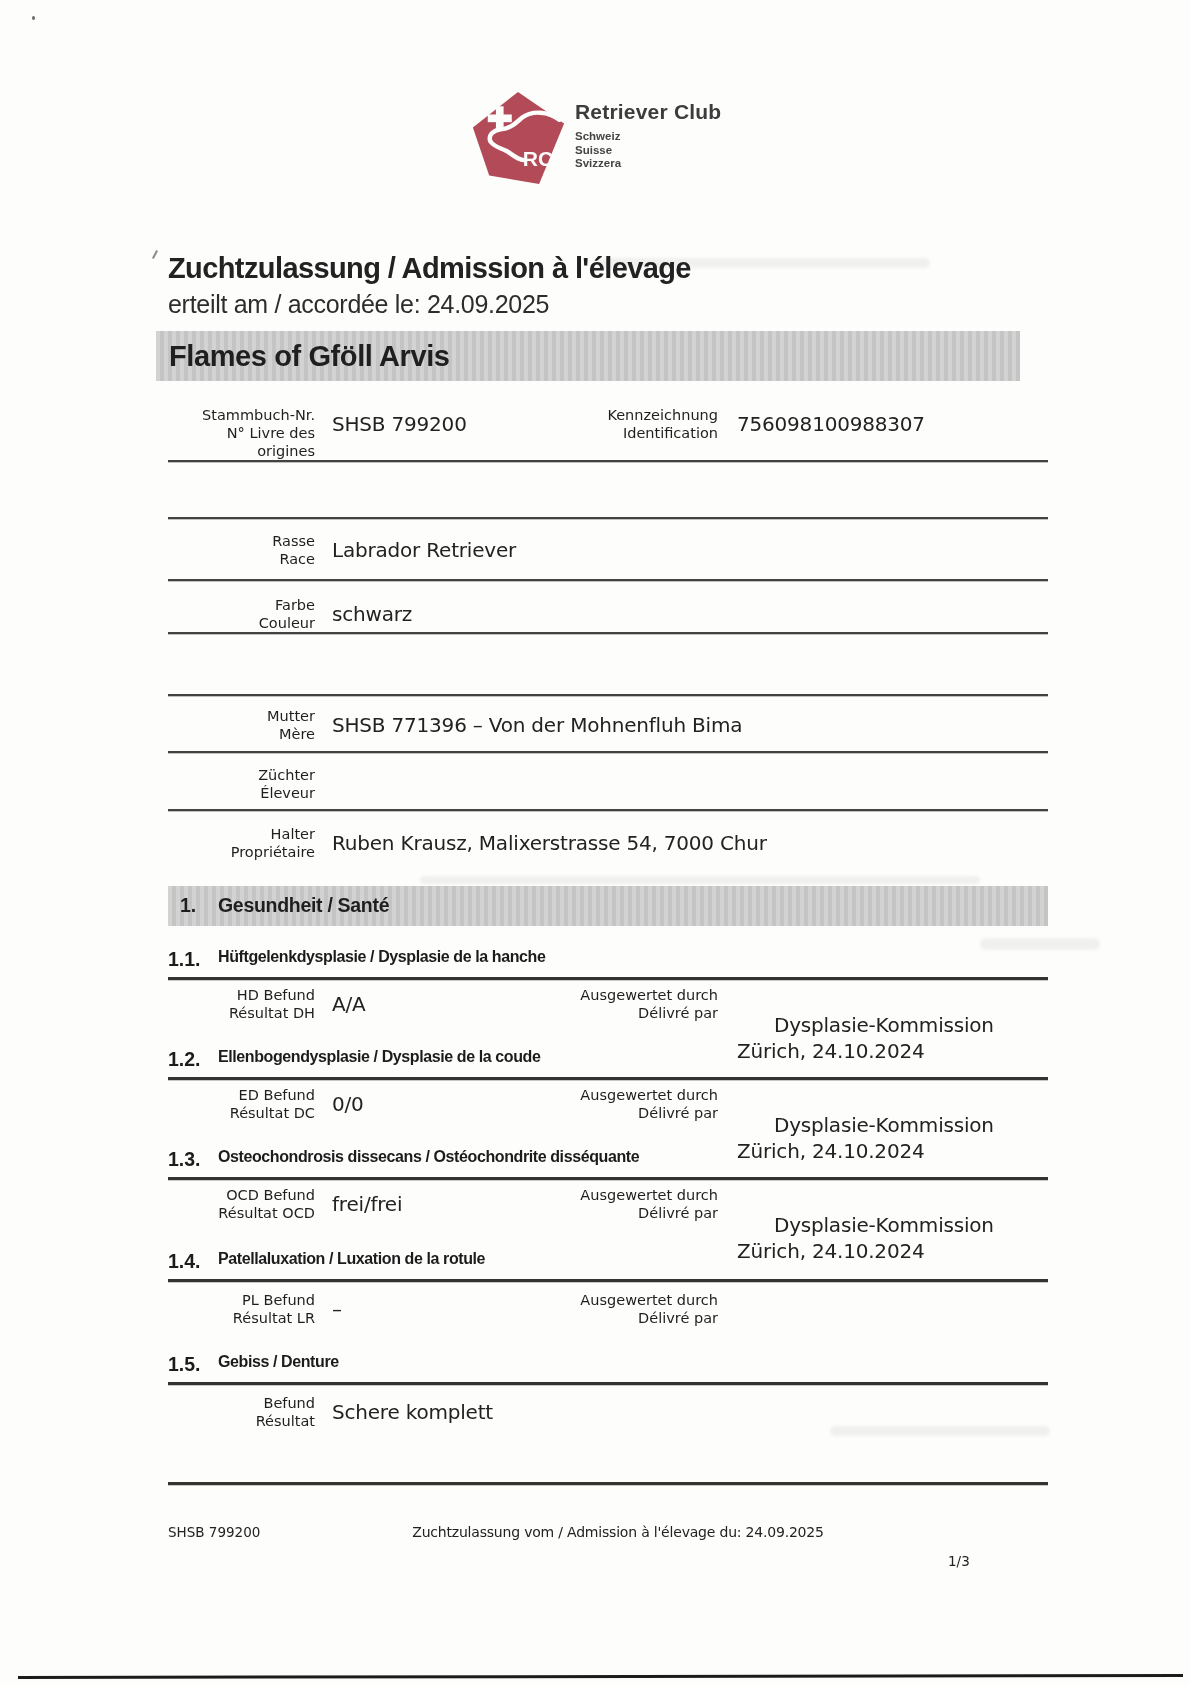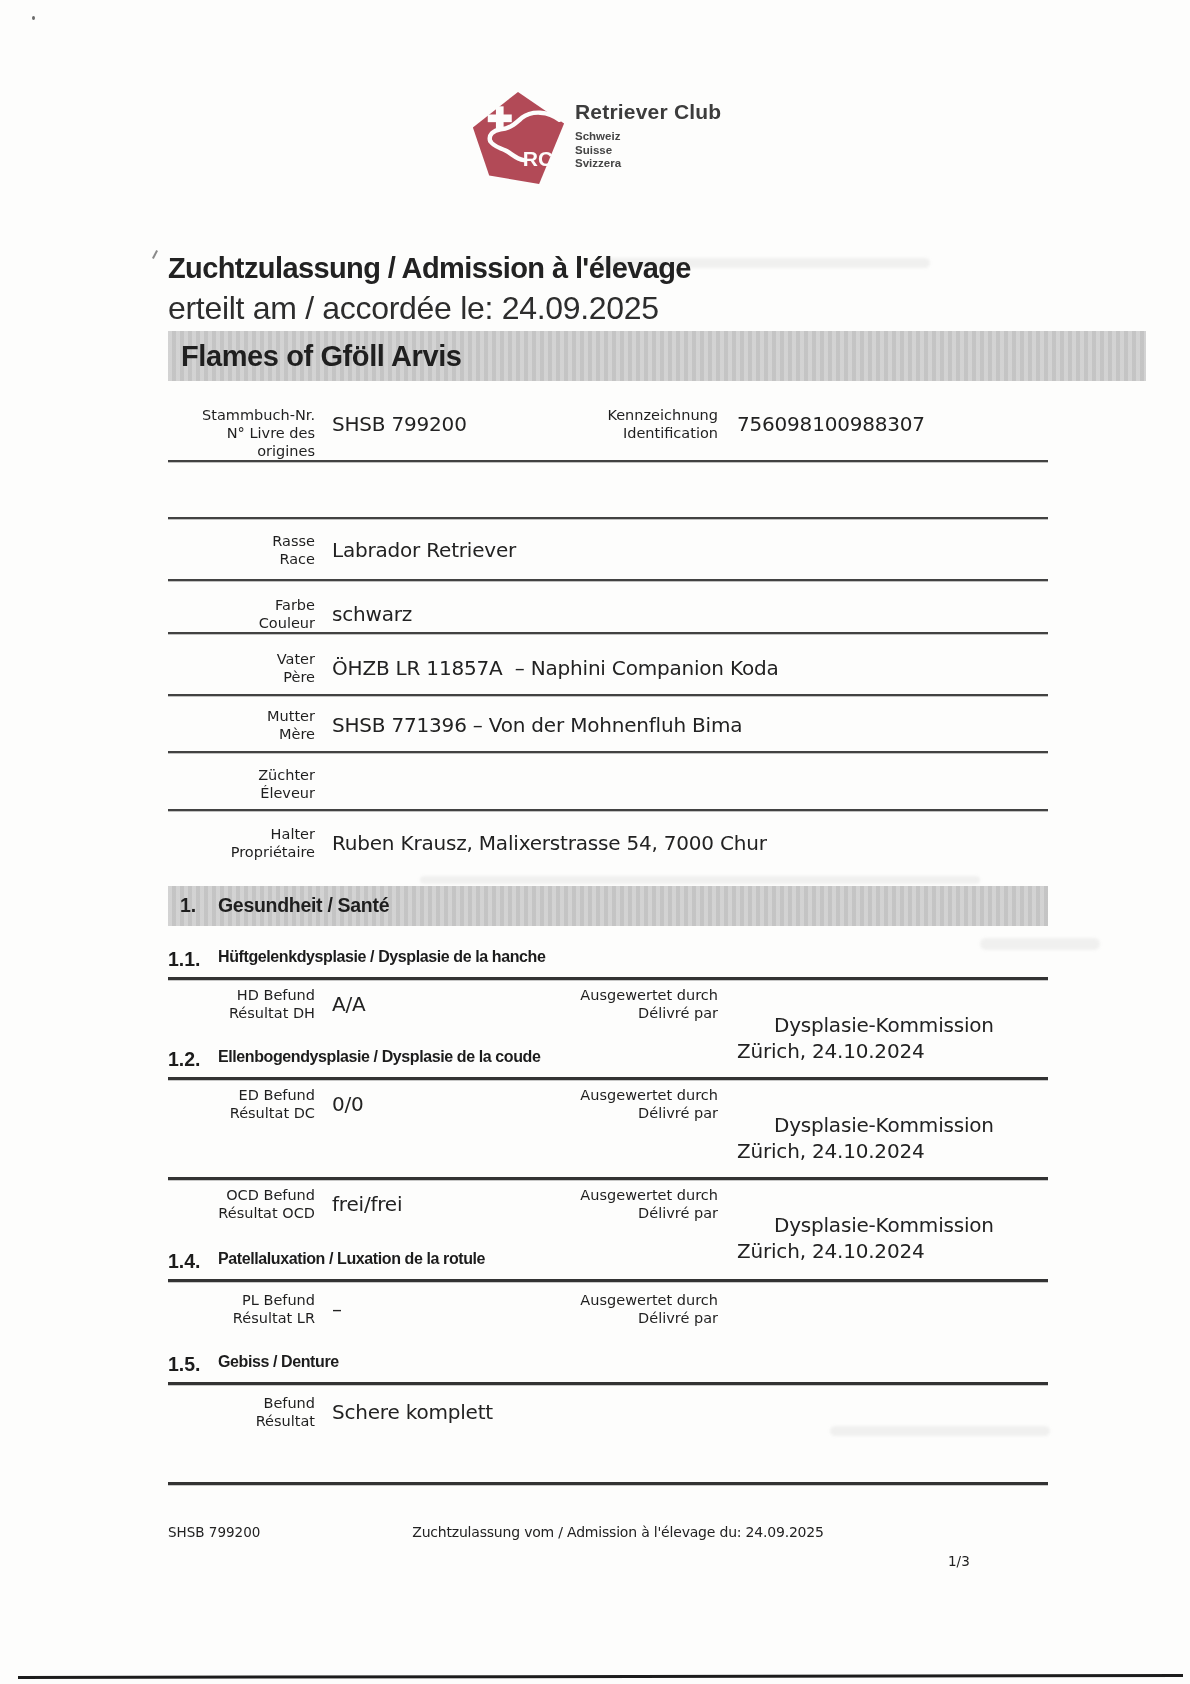--- a/index.html
+++ b/index.html
@@ -17,24 +17,24 @@
   .logo-sub{font-family:"Liberation Sans",sans-serif;font-weight:bold;font-size:11.5px;color:#454545;line-height:13.5px;margin-top:6px;}
   
   .doc-title{
     position:absolute;left:168px;top:252px;
     font-family:"Liberation Sans",sans-serif;font-weight:bold;
     font-size:29px;letter-spacing:-0.6px;color:#222;
   }
   .doc-subtitle{
     position:absolute;left:168px;top:290px;
     font-family:"Liberation Sans",sans-serif;
-    font-size:32px;letter-spacing:-0.3px;color:#2d2d2d;
+    font-size:25px;letter-spacing:-0.3px;color:#2d2d2d;
   }
   .name-bar{
-    position:absolute;left:168px;top:331px;width:978px;height:50px;
+    position:absolute;left:156px;top:331px;width:864px;height:50px;
     background:#c9c9c9;
     background-image:repeating-linear-gradient(90deg,rgba(255,255,255,0.18) 0 4px,rgba(0,0,0,0.025) 4px 8px);
   }
   .name-bar .dog-name{
     position:absolute;left:13px;top:9px;
     font-family:"Liberation Sans",sans-serif;font-weight:bold;
     font-size:29px;letter-spacing:-0.4px;color:#1f1f1f;
   }
   
   .info-row{position:absolute;left:168px;width:880px;height:46px;}
@@ -129,26 +129,20 @@
   <div class="rule" style="top:579px;"></div>
 
   <div class="info-row" style="top:596px;">
     <div class="cell-l">
       <span>Farbe</span><br><span>Couleur</span>
     </div>
     <div class="cell-v">schwarz</div>
   </div>
   <div class="rule" style="top:632px;"></div>
 
-  <div class="info-row" style="top:650px;">
-    <div class="cell-l">
-      <span>Vater</span><br><span>Père</span>
-    </div>
-    <div class="cell-v">ÖHZB LR 11857A  – Naphini Companion Koda</div>
-  </div>
   <div class="rule" style="top:694px;"></div>
 
   <div class="info-row" style="top:707px;">
     <div class="cell-l">
       <span>Mutter</span><br><span>Mère</span>
     </div>
     <div class="cell-v">SHSB 771396 – Von der Mohnenfluh Bima</div>
   </div>
   <div class="rule" style="top:751px;"></div>
 
@@ -200,20 +194,24 @@
     </div>
     <div class="cell-v">0/0</div>
     <div class="cell-l2">
       <span>Ausgewertet durch</span><br><span>Délivré par</span>
     </div>
     <div class="cell-v2" style="top:0;line-height:26px;">
       <span>Dysplasie-Kommission</span><br><span>Zürich, 24.10.2024</span>
     </div>
   </div>
 
+  <div class="sub-head" style="top:1148px;">
+    <span class="sub-no">1.3.</span>
+    <span class="sub-title">Osteochondrosis dissecans / Ostéochondrite disséquante</span>
+  </div>
   <div class="sub-rule" style="top:1177px;"></div>
   <div class="health-row" style="top:1186px;">
     <div class="cell-l">
       <span>OCD Befund</span><br><span>Résultat OCD</span>
     </div>
     <div class="cell-v">frei/frei</div>
     <div class="cell-l2">
       <span>Ausgewertet durch</span><br><span>Délivré par</span>
     </div>
     <div class="cell-v2" style="top:0;line-height:26px;">

